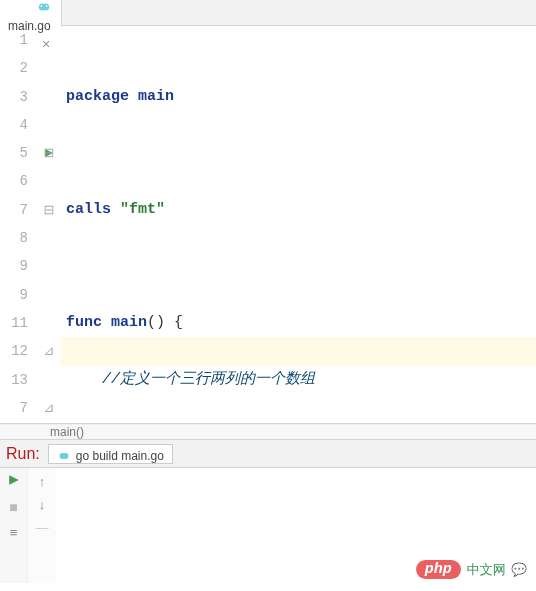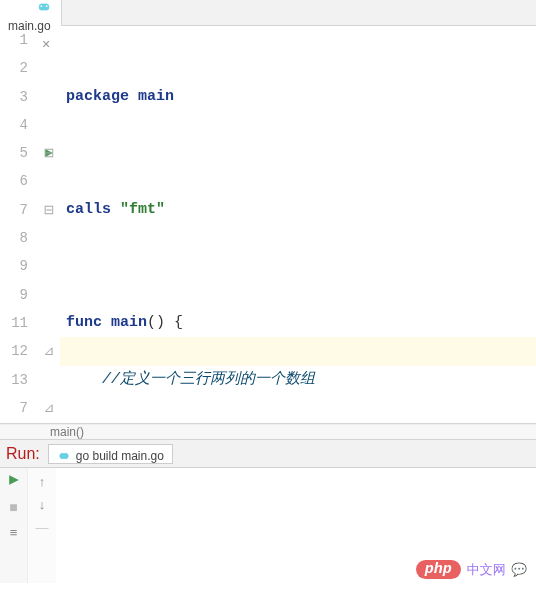--- a/index.html
+++ b/index.html
@@ -151,21 +151,21 @@
     position:absolute; right:8px; bottom:4px;
     display:flex; align-items:center; gap:6px;
     opacity:.85;
   }
   .wm-pill {
     background:#e64545; color:#fff;
     font-style:italic; font-weight:bold;
     border-radius:999px; padding:1px 9px;
     font-size:15px;
   }
-  .wm-txt { color:#8b5cf6; font-size:13px; }
+  .wm-txt { color:#15803d; font-size:13px; }
 </style>
 </head>
 <body>
 
 <div class="tab-bar">
   <div class="tab">
     <span class="go-icon">
       <svg viewBox="0 0 16 16" width="14" height="14">
           <circle cx="6" cy="8" r="4" fill="#6ad1e3"></circle>
           <circle cx="10" cy="8" r="4" fill="#6ad1e3"></circle>

